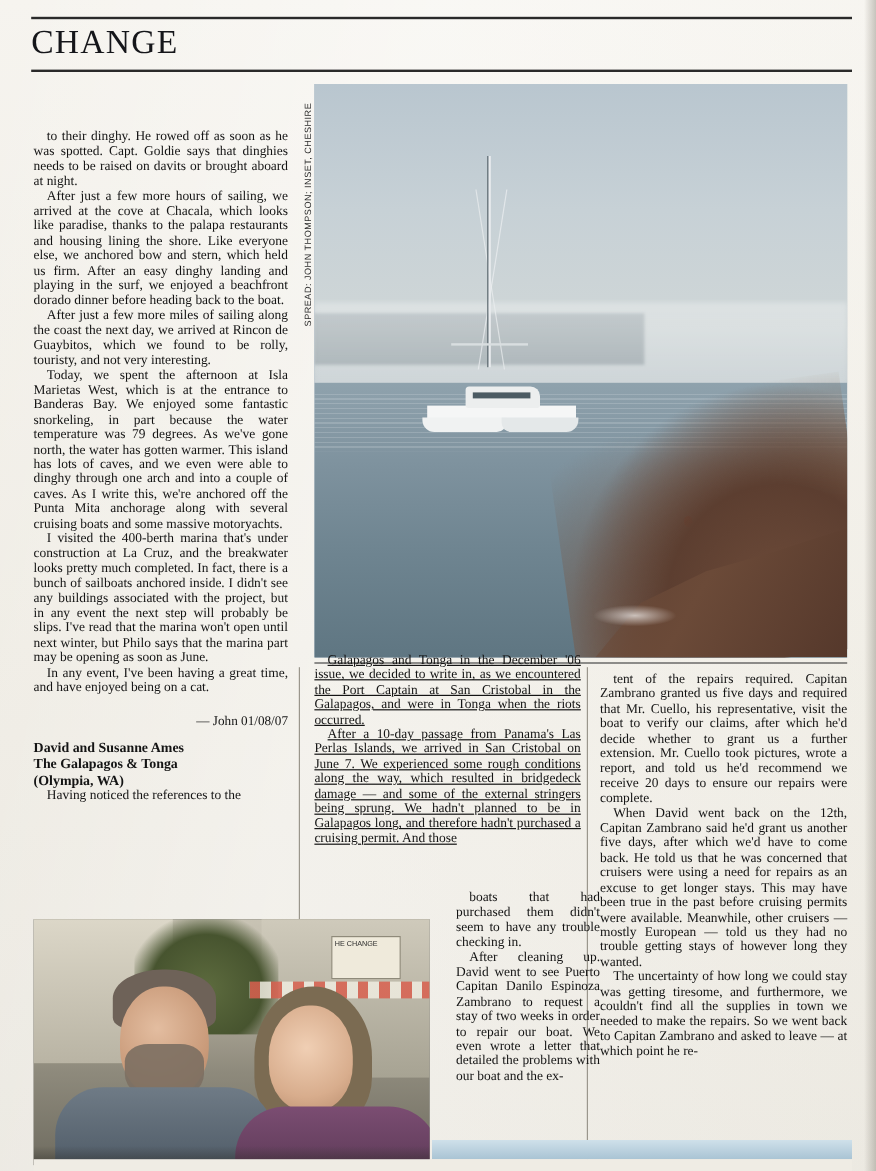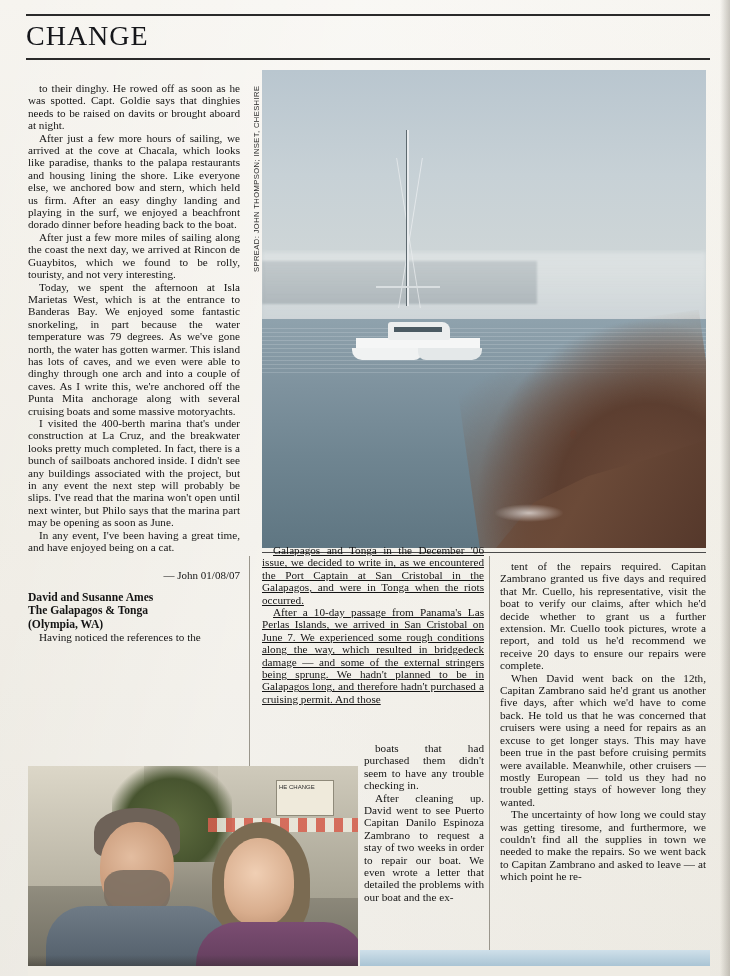--- a/index.html
+++ b/index.html
@@ -68,24 +68,24 @@
     text-align: justify;
     font-size: 11.2px;
     line-height: 12.4px;
     color: #141414;
   }
   .col p {
     margin: 0;
     text-indent: 11px;
   }
 
-  #col1 { left: 28px;  top: 82px;  width: 212px; }
+  #col1 { left: 28px;  top: 108px;  width: 212px; }
   #col2 { left: 262px; top: 544px; width: 222px; text-decoration: underline; }
   #col3 { left: 500px; top: 560px; width: 206px; }
-  #col2b { left: 364px; top: 742px; width: 120px; }
+  #col2b { left: 380px; top: 742px; width: 120px; }
 
   .signoff {
     text-align: right;
     font-size: 11px;
     margin-top: 16px;
   }
 
   .byline {
     margin-top: 9px;
     font-weight: bold;

